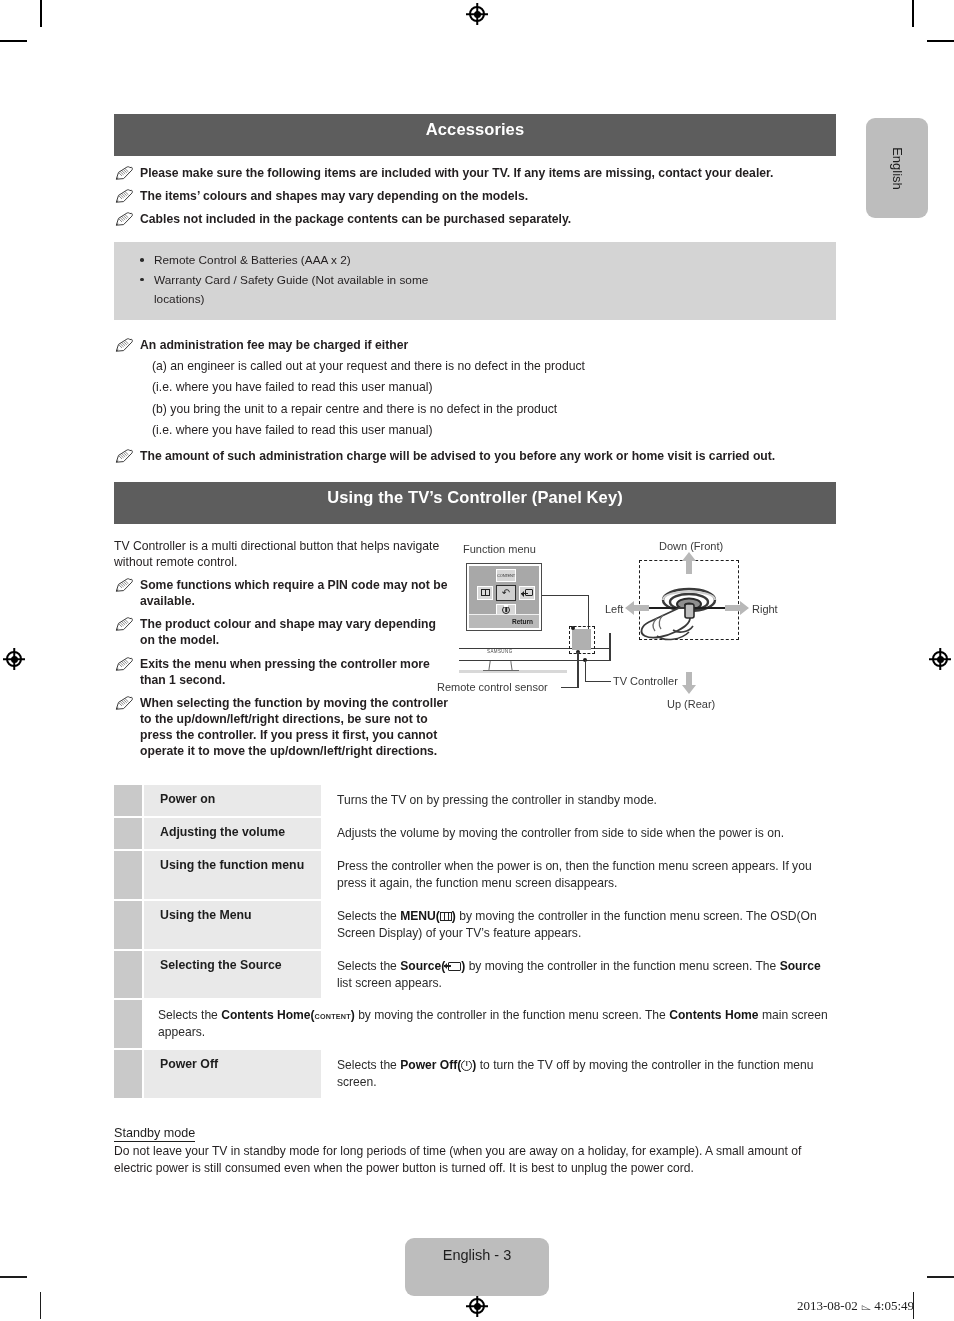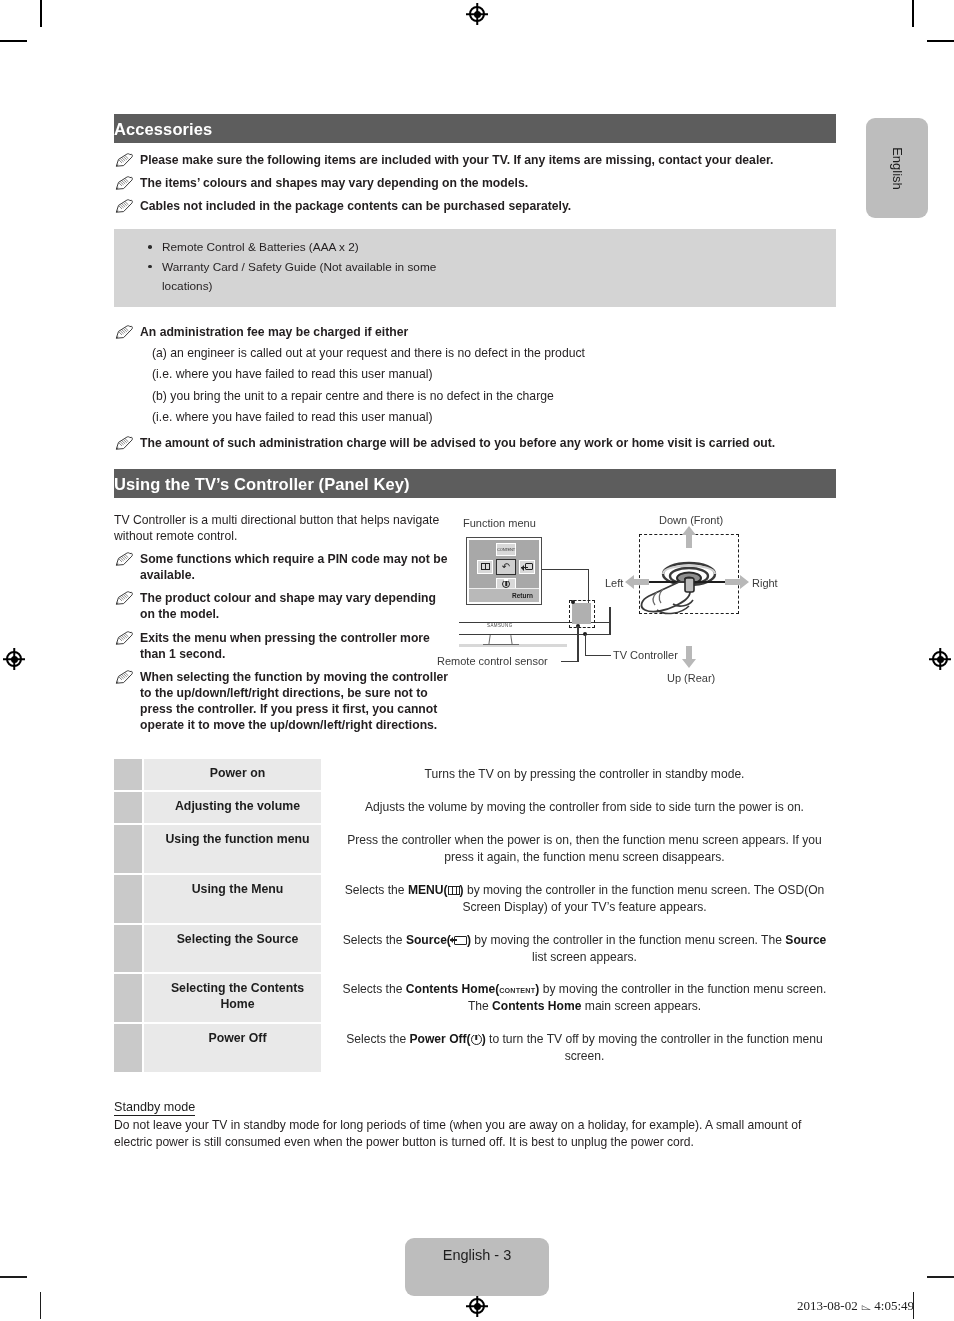--- a/index.html
+++ b/index.html
@@ -33,43 +33,44 @@
 
   
   .page { position:absolute; left:0; top:0; width:954px; height:1321px; }
 
   .content { position:absolute; left:114px; top:0; width:722px; }
 
   
   .bar {
     background:#5d5d5d;
     color:#ffffff;
+    text-align:center;
     font-size:16.5px;
     font-weight:bold;
     letter-spacing:.1px;
-    padding:6px 0 4px;
+    padding:6px 0 17px;
   }
 
   
   .note { position:relative; padding-left:26px; font-size:12.2px; line-height:1.32; margin:7px 0 0 0;font-weight:bold; }
   .note .pencil{
     position:absolute; left:0; top:1px; width:20px; height:14px;
   }
   .note.tight { margin-top:9px; }
 
   .sub { padding-left:38px; font-size:12.2px; line-height:1.35; margin-top:5px; }
 
   
   .acc-box{
     background:#d4d4d4;
     display:flex;
     padding:9px 0 10px 0;
     margin-top:15px;
   }
-  .acc-col{ width:50%; padding-left:22px;margin-left:8px; }
+  .acc-col{ width:50%; padding-left:22px; }
   .acc-li{ position:relative; padding-left:18px; font-size:11.8px; line-height:1.65; }
   .acc-li::before{
     content:""; position:absolute; left:4px; top:7px;
     width:3.6px; height:3.6px; border-radius:50%; background:#2b2b2b;
   }
 
   
   .ctl-wrap{ display:flex; margin-top:14px; }
   .ctl-left{ width:345px; padding-right:10px; }
   .ctl-left p.lead{ font-size:12.2px; line-height:1.33; margin:0 0 4px 0; }
@@ -106,21 +107,21 @@
   }
 
   .tvline{ position:absolute; background:#3b3b3b; }
   .dashbox{
     position:absolute; border:1.4px dashed #1c1c1c;
   }
   .greybox{ position:absolute; background:#b0b0b0; }
 
   
   .tbl{ margin-top:26px; }
-  .trow{ display:flex; margin-bottom:2px;text-align:center; }
+  .trow{ display:flex; margin-bottom:2px; }
   .t-strip{ width:28px; background:#c9c9c9; flex:none; }
   .t-label{
     width:177px; flex:none; background:#e9e9e9; margin-left:2px;
     font-size:12.3px; font-weight:bold; color:#1d1d1d;
     padding:7px 6px 7px 16px; line-height:1.3;
   }
   .t-desc{
     flex:1; padding:7px 4px 7px 16px;
     font-size:12.1px; line-height:1.4; color:#2b2b2b;
   }
@@ -281,21 +282,21 @@
         <svg viewBox="0 0 20 14" width="20" height="14">
           <path d="M17.6 1.3c.9.8 1 2 .3 2.8L9.6 12.6 2.3 13.2l2.2-6.8 8.4-5.3c1-.6 2.2-.4 3 .5l1.7-.3z" fill="#fff" stroke="#3a3a3a" stroke-width="1"></path>
           <path d="M4.6 6.6l3.4 3.3M6.2 5.6l3.4 3.3M7.8 4.6l3.4 3.3M9.4 3.6l3.4 3.3M11 2.6l3.4 3.3" stroke="#6a6a6a" stroke-width=".8"></path>
           <path d="M2.3 13.2l1.9-1.6" stroke="#3a3a3a" stroke-width="1"></path>
         </svg>
       </span>
       <span>An administration fee may be charged if either</span>
     </div>
     <div class="sub">(a) an engineer is called out at your request and there is no defect in the product</div>
     <div class="sub">(i.e. where you have failed to read this user manual)</div>
-    <div class="sub">(b) you bring the unit to a repair centre and there is no defect in the charge</div>
+    <div class="sub">(b) you bring the unit to a repair centre and there is no defect in the product</div>
     <div class="sub">(i.e. where you have failed to read this user manual)</div>
 
     <div class="note" style="margin-top:9px;">
       <span class="pencil">
         <svg viewBox="0 0 20 14" width="20" height="14">
           <path d="M17.6 1.3c.9.8 1 2 .3 2.8L9.6 12.6 2.3 13.2l2.2-6.8 8.4-5.3c1-.6 2.2-.4 3 .5l1.7-.3z" fill="#fff" stroke="#3a3a3a" stroke-width="1"></path>
           <path d="M4.6 6.6l3.4 3.3M6.2 5.6l3.4 3.3M7.8 4.6l3.4 3.3M9.4 3.6l3.4 3.3M11 2.6l3.4 3.3" stroke="#6a6a6a" stroke-width=".8"></path>
           <path d="M2.3 13.2l1.9-1.6" stroke="#3a3a3a" stroke-width="1"></path>
         </svg>
       </span>
@@ -450,21 +451,21 @@
         <div class="t-label">Power on</div>
         <div class="t-desc">
           <span>Turns the TV on by pressing the controller in standby mode.</span>
         </div>
       </div>
 
       <div class="trow">
         <div class="t-strip"></div>
         <div class="t-label">Adjusting the volume</div>
         <div class="t-desc">
-          <span>Adjusts the volume by moving the controller from side to side turn the power is on.</span>
+          <span>Adjusts the volume by moving the controller from side to side when the power is on.</span>
         </div>
       </div>
 
 
       <div class="trow">
         <div class="t-strip"></div>
         <div class="t-label">Using the function menu</div>
         <div class="t-desc">
           <span>Press the controller when the power is on, then the function menu screen appears. If you press it again, the function menu screen disappears.</span>
         </div>
@@ -481,21 +482,20 @@
       <div class="trow">
         <div class="t-strip"></div>
         <div class="t-label">Selecting the Source</div>
         <div class="t-desc">
           <span>Selects the </span><b>Source(</b><span class="ic ic-src"></span><b>)</b><span> by moving the controller in the function menu screen. The </span><b>Source</b><span> list screen appears.</span>
         </div>
       </div>
 
       <div class="trow">
         <div class="t-strip"></div>
-        <div class="t-label">Selecting the Contents Home</div>
         <div class="t-desc">
           <span>Selects the </span><b>Contents Home(</b><span class="ic-content">CONTENT</span><b>)</b><span> by moving the controller in the function menu screen. The </span><b>Contents Home</b><span> main screen appears.</span>
         </div>
       </div>
 
       <div class="trow">
         <div class="t-strip"></div>
         <div class="t-label">Power Off</div>
         <div class="t-desc">
           <span>Selects the </span><b>Power Off(</b><span class="ic ic-power"></span><b>)</b><span> to turn the TV off by moving the controller in the function menu screen.</span>

